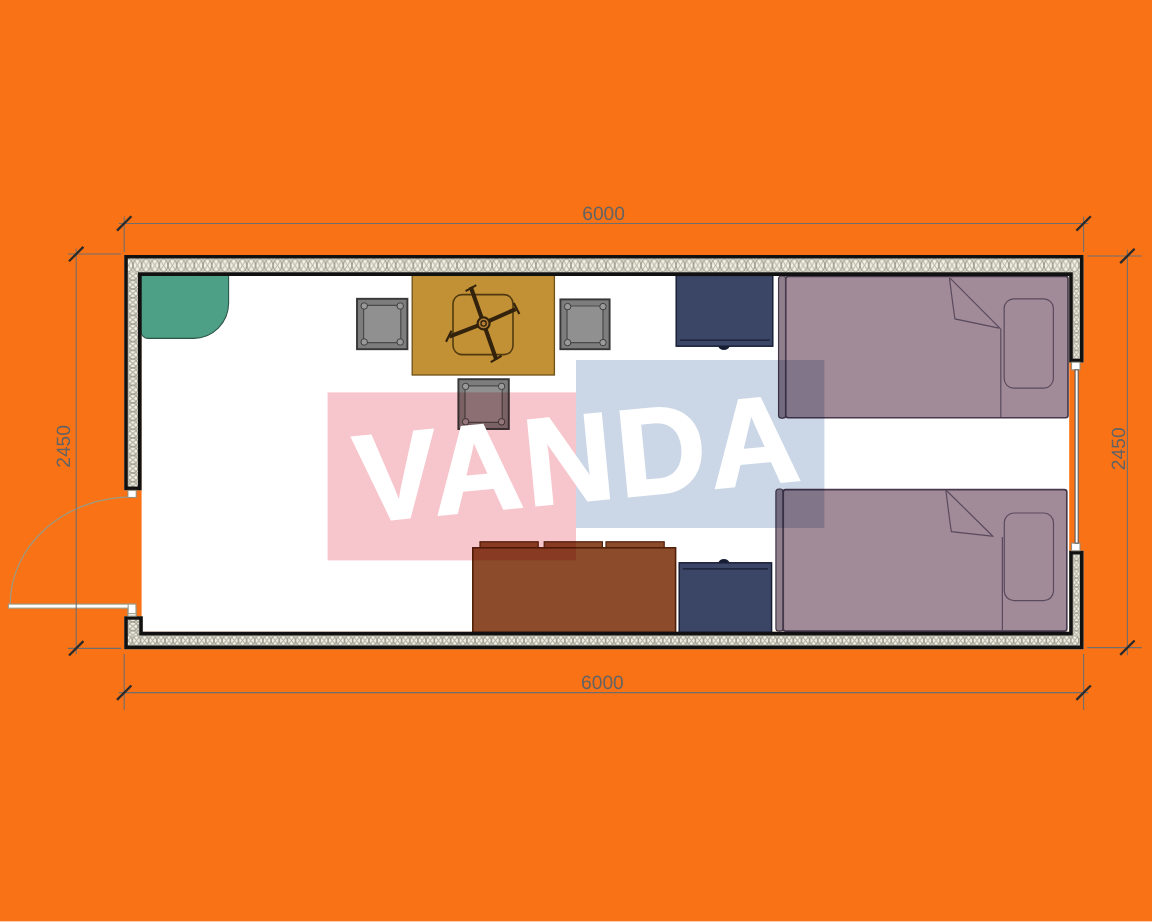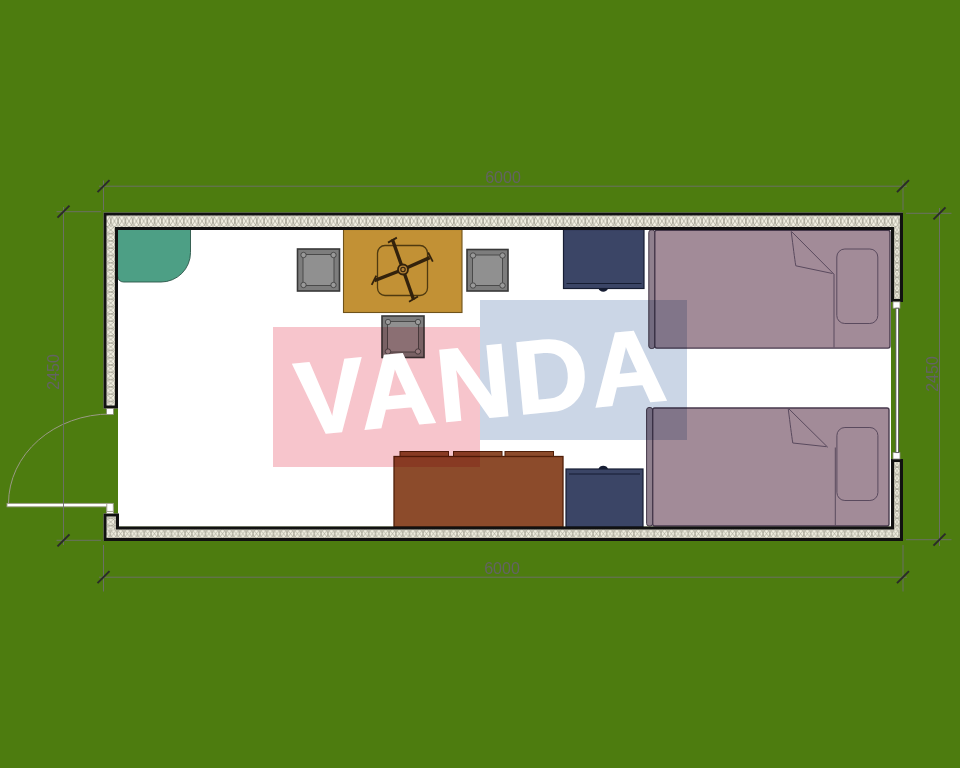--- a/index.html
+++ b/index.html
@@ -1,16 +1,16 @@
 <!DOCTYPE html>
 <html><head>
 <meta charset="utf-8">
 <style>
   html,body{margin:0;padding:0;background:#ffffff;}
-  .page{position:relative;width:960px;height:768px;background:#4d7c0f;overflow:hidden;
+  .page{position:relative;width:960px;height:768px;background:#f97316;overflow:hidden;
         font-family:"Liberation Sans", sans-serif;}
 </style>
 </head>
 <body>
 <div class="page">
 <svg width="960" height="768" viewBox="0 0 960 768" xmlns="http://www.w3.org/2000/svg">
 <defs>
   <pattern id="hzT" x="103.5" y="215.4" width="7.3" height="11.5" patternUnits="userSpaceOnUse">
     <rect x="0" y="0" width="7.3" height="11.5" fill="#f2f0e2"></rect>
     <path d="M0,0 L7.3,11.5 M7.3,0 L0,11.5" stroke="#aaa89a" stroke-width="0.8" fill="none"></path>

